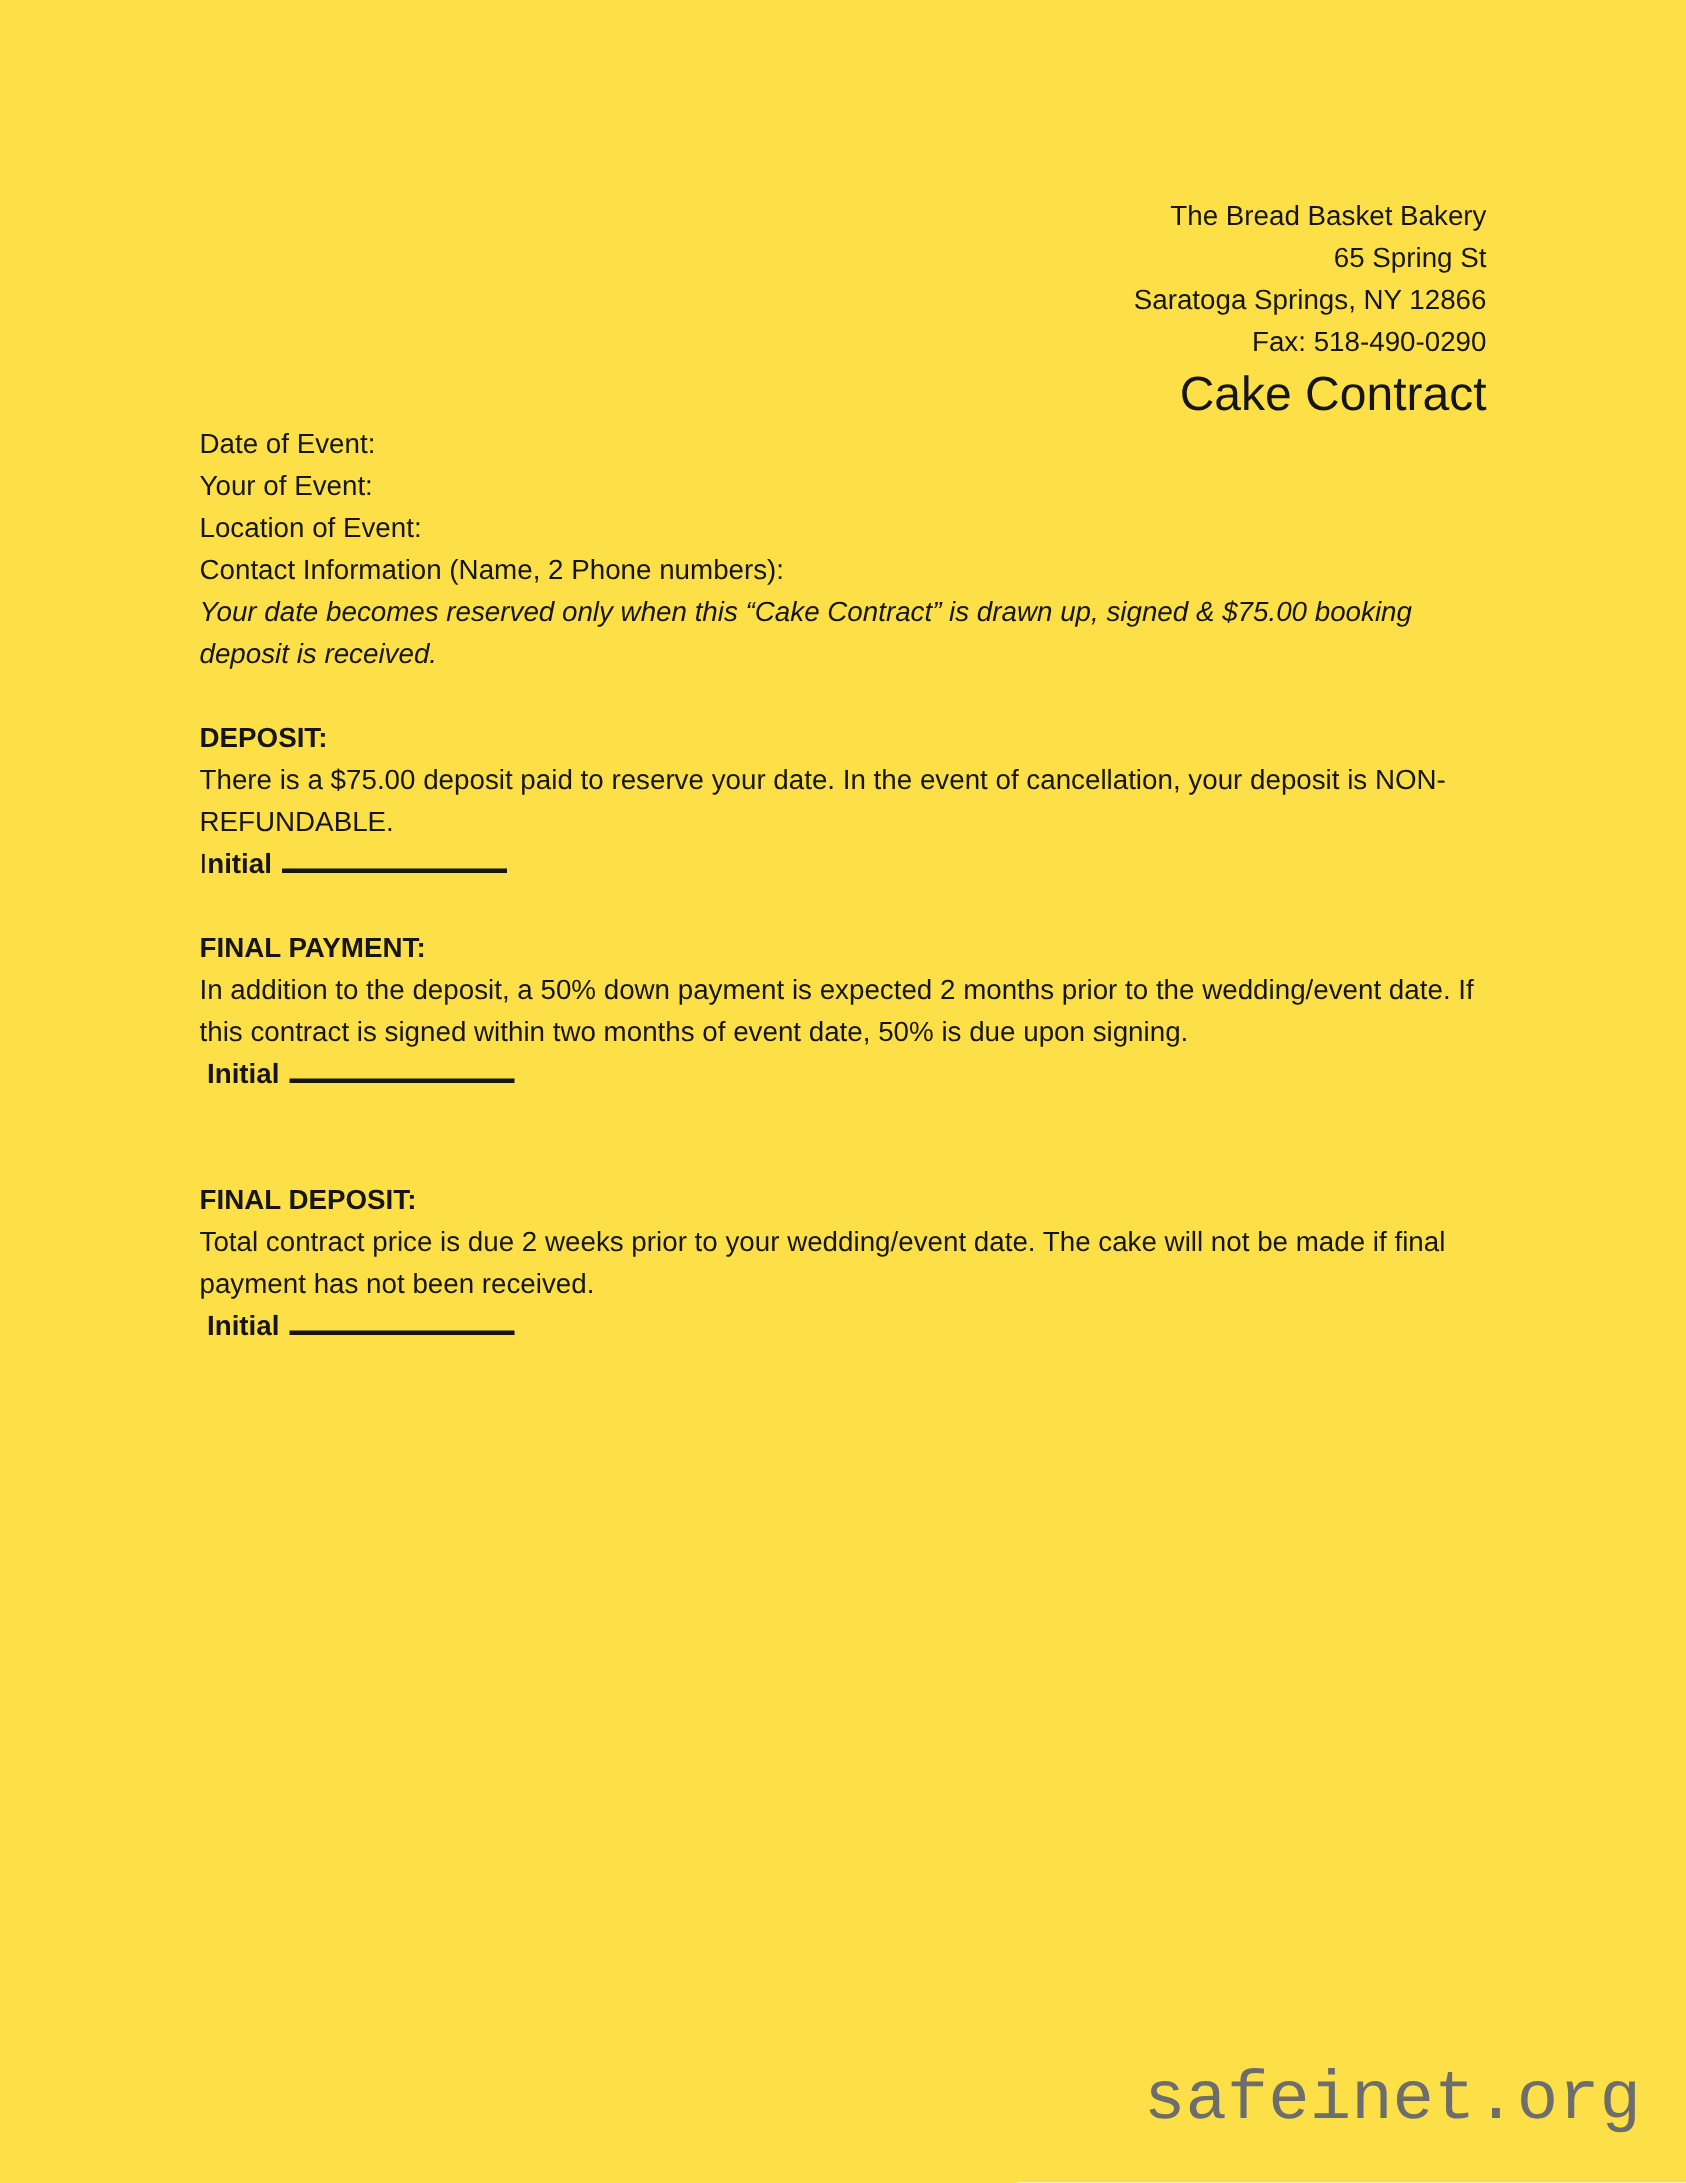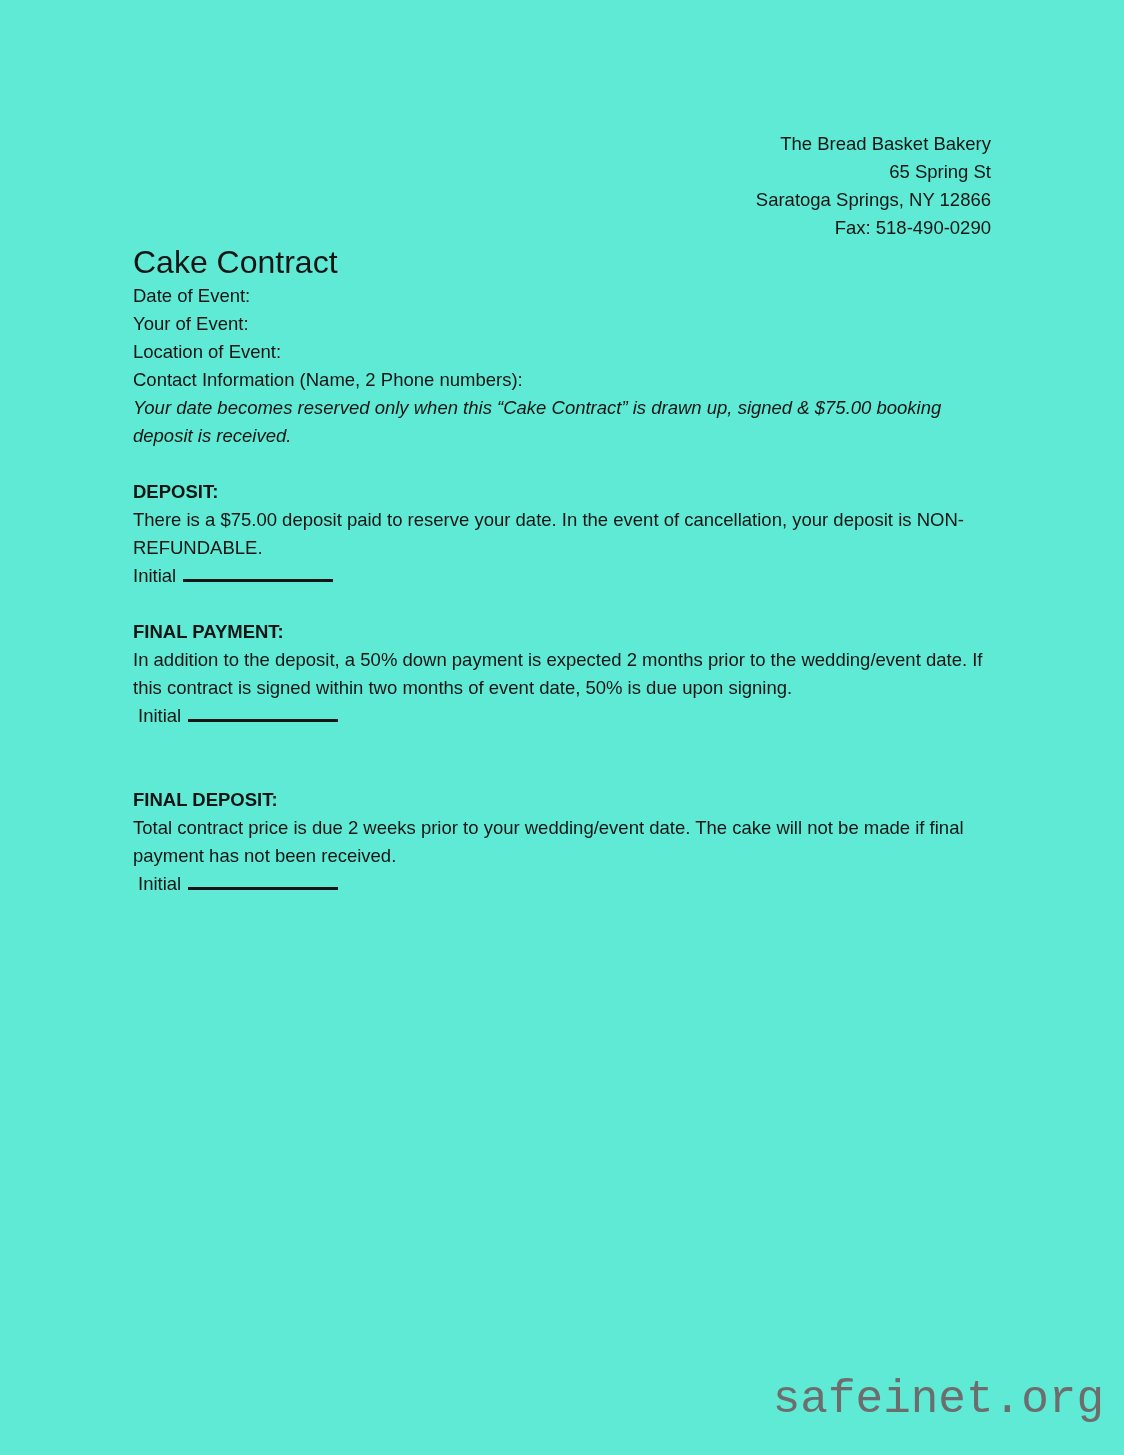--- a/index.html
+++ b/index.html
@@ -4,66 +4,66 @@
 <style>
   html, body {
     margin: 0;
     padding: 0;
     background: #ffffff;
   }
   .page {
     position: relative;
     width: 1124px;
     height: 1455px;
-    background: #5eead4;
+    background: #fde047;
     font-family: "Liberation Sans", "DejaVu Sans", sans-serif;
     font-size: 18.5px;
     line-height: 28px;
     color: #151515;
     box-sizing: border-box;
     padding: 130px 133px 0 133px;
     overflow: hidden;
   }
   .page p { margin: 0; }
 
   .address-block { text-align: right; }
 
   .doc-title {
-    text-align: left;
+    text-align: right;
     font-size: 32px;
     line-height: 40px;
     font-weight: 400;
     margin-top: 54px;
   }
 
   .field-first   { margin-top: 28px; }
   .field-gap1    { margin-top: 28px; }  
   .field-gap2    { margin-top: 56px; }  
   .note-gap3     { margin-top: 84px; font-style: italic; }  
   .section-gap1  { margin-top: 28px; }
   .section-gap2  { margin-top: 56px; }
 
   .section-heading { font-weight: 700; }
 
-  .initial-row .init-bold { font-weight: 400; }
+  .initial-row .init-bold { font-weight: 700; }
   .initial-row .init-prefix { font-weight: 400; }
   .initial-row.indented { padding-left: 5px; }
 
   .blank-line {
     display: inline-block;
     width: 150px;
     height: 13px;
     border-bottom: 3px solid #151515;
     margin-left: 7px;
     vertical-align: baseline;
   }
 
   .watermark {
     position: absolute;
-    right: 20px;
+    right: 30px;
     bottom: 32px;
     font-family: "Liberation Mono", "DejaVu Sans Mono", monospace;
     font-size: 46px;
     line-height: 1;
     font-weight: 400;
     color: #6d6d6d;
     white-space: nowrap;
   }
 </style>
 </head>

